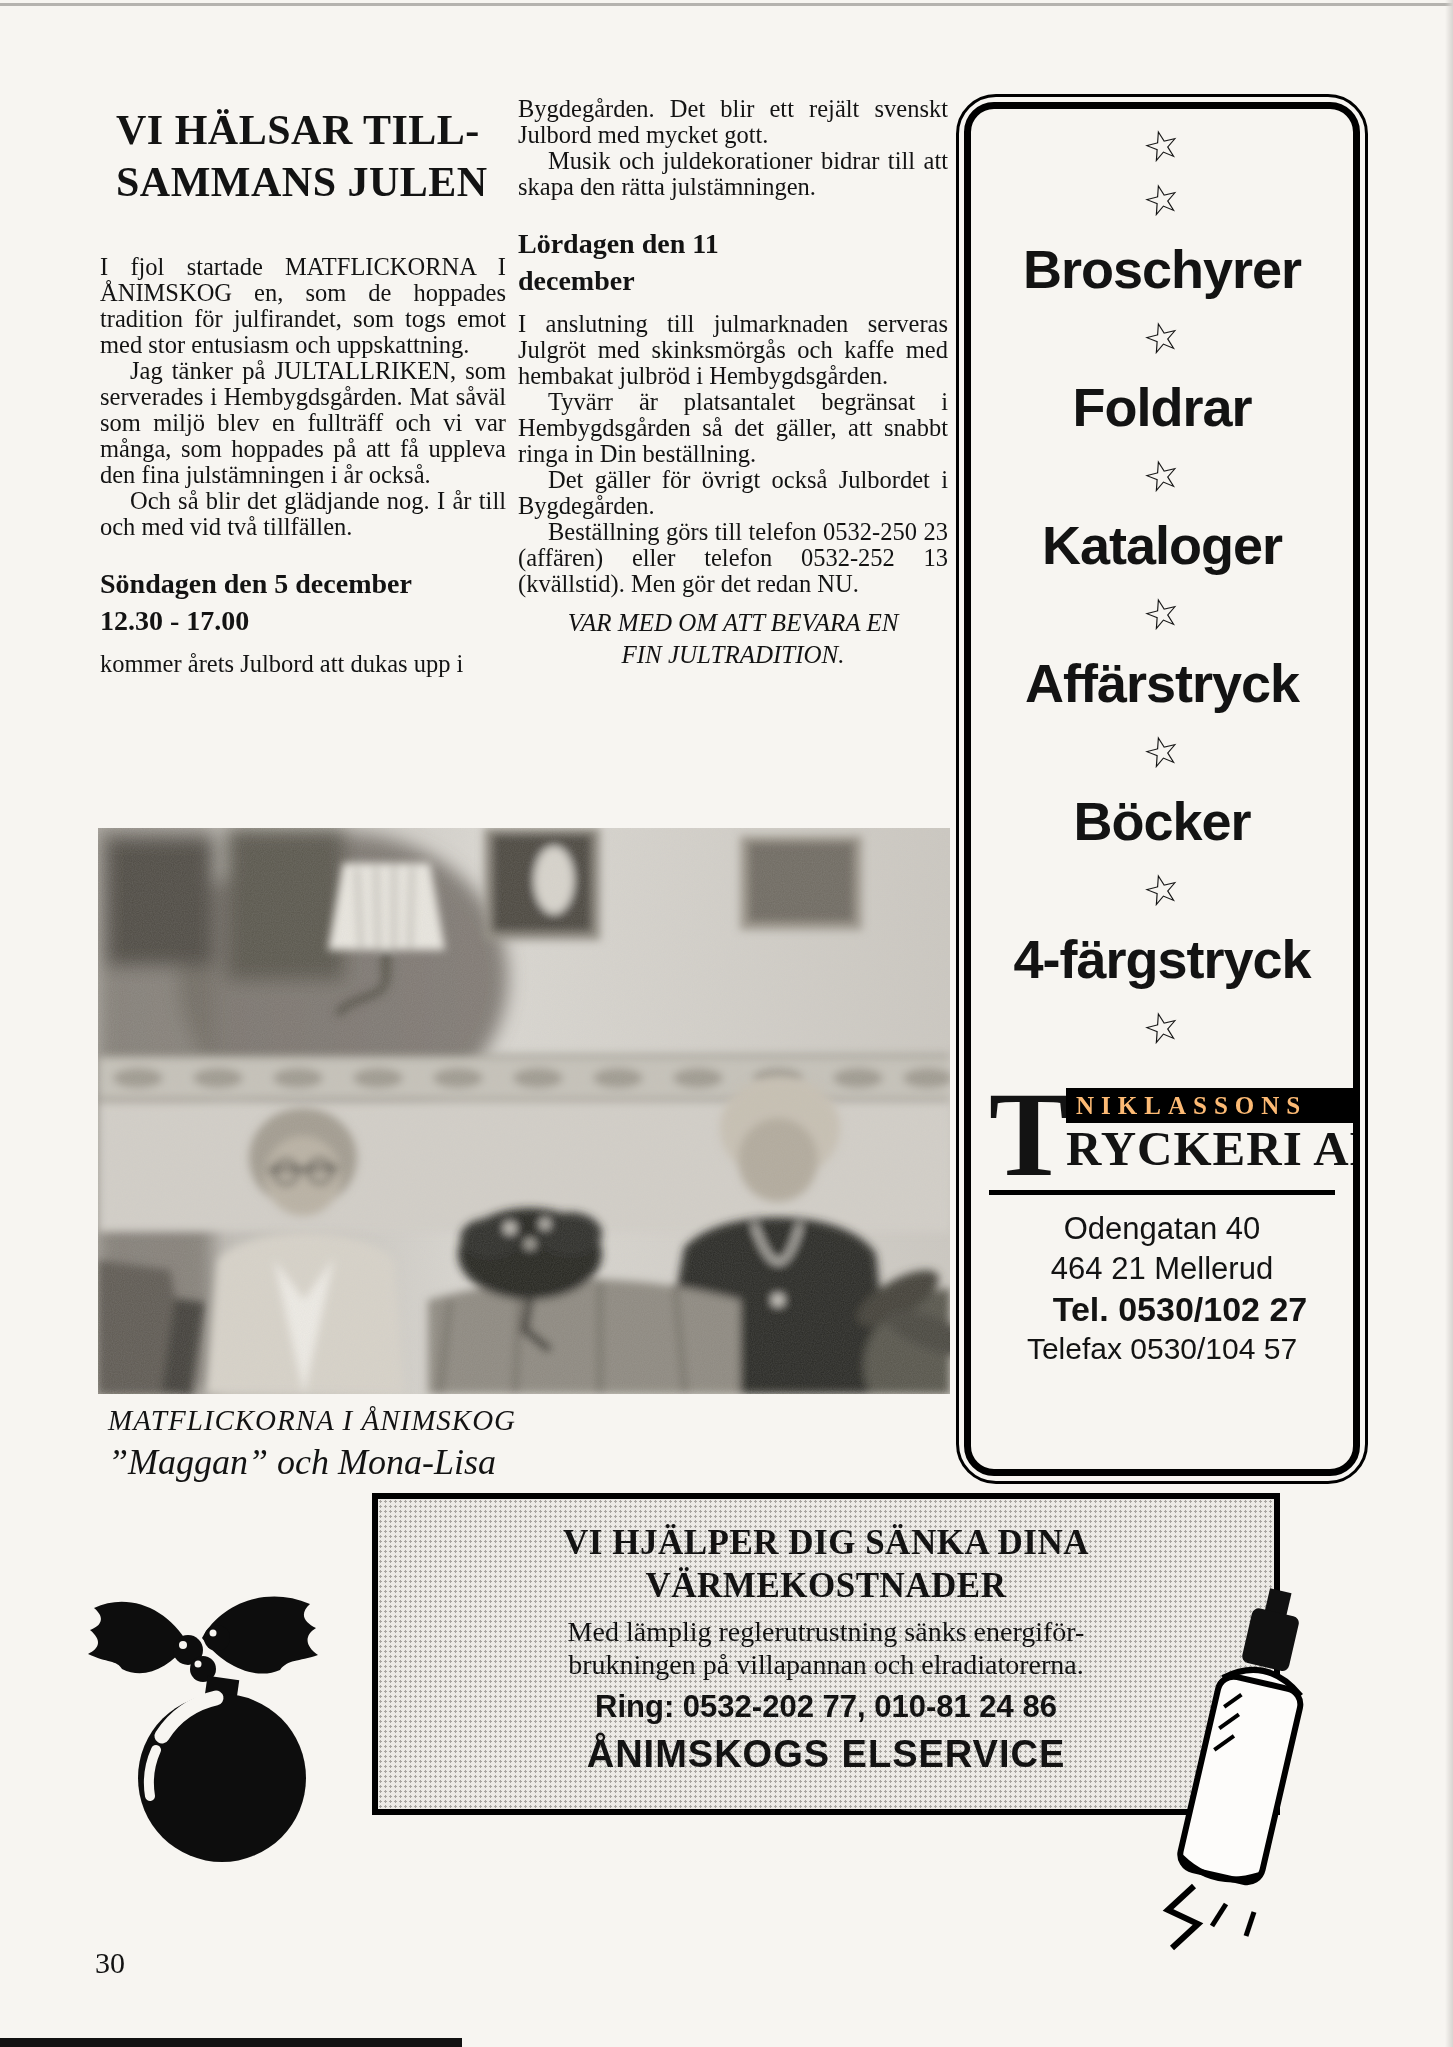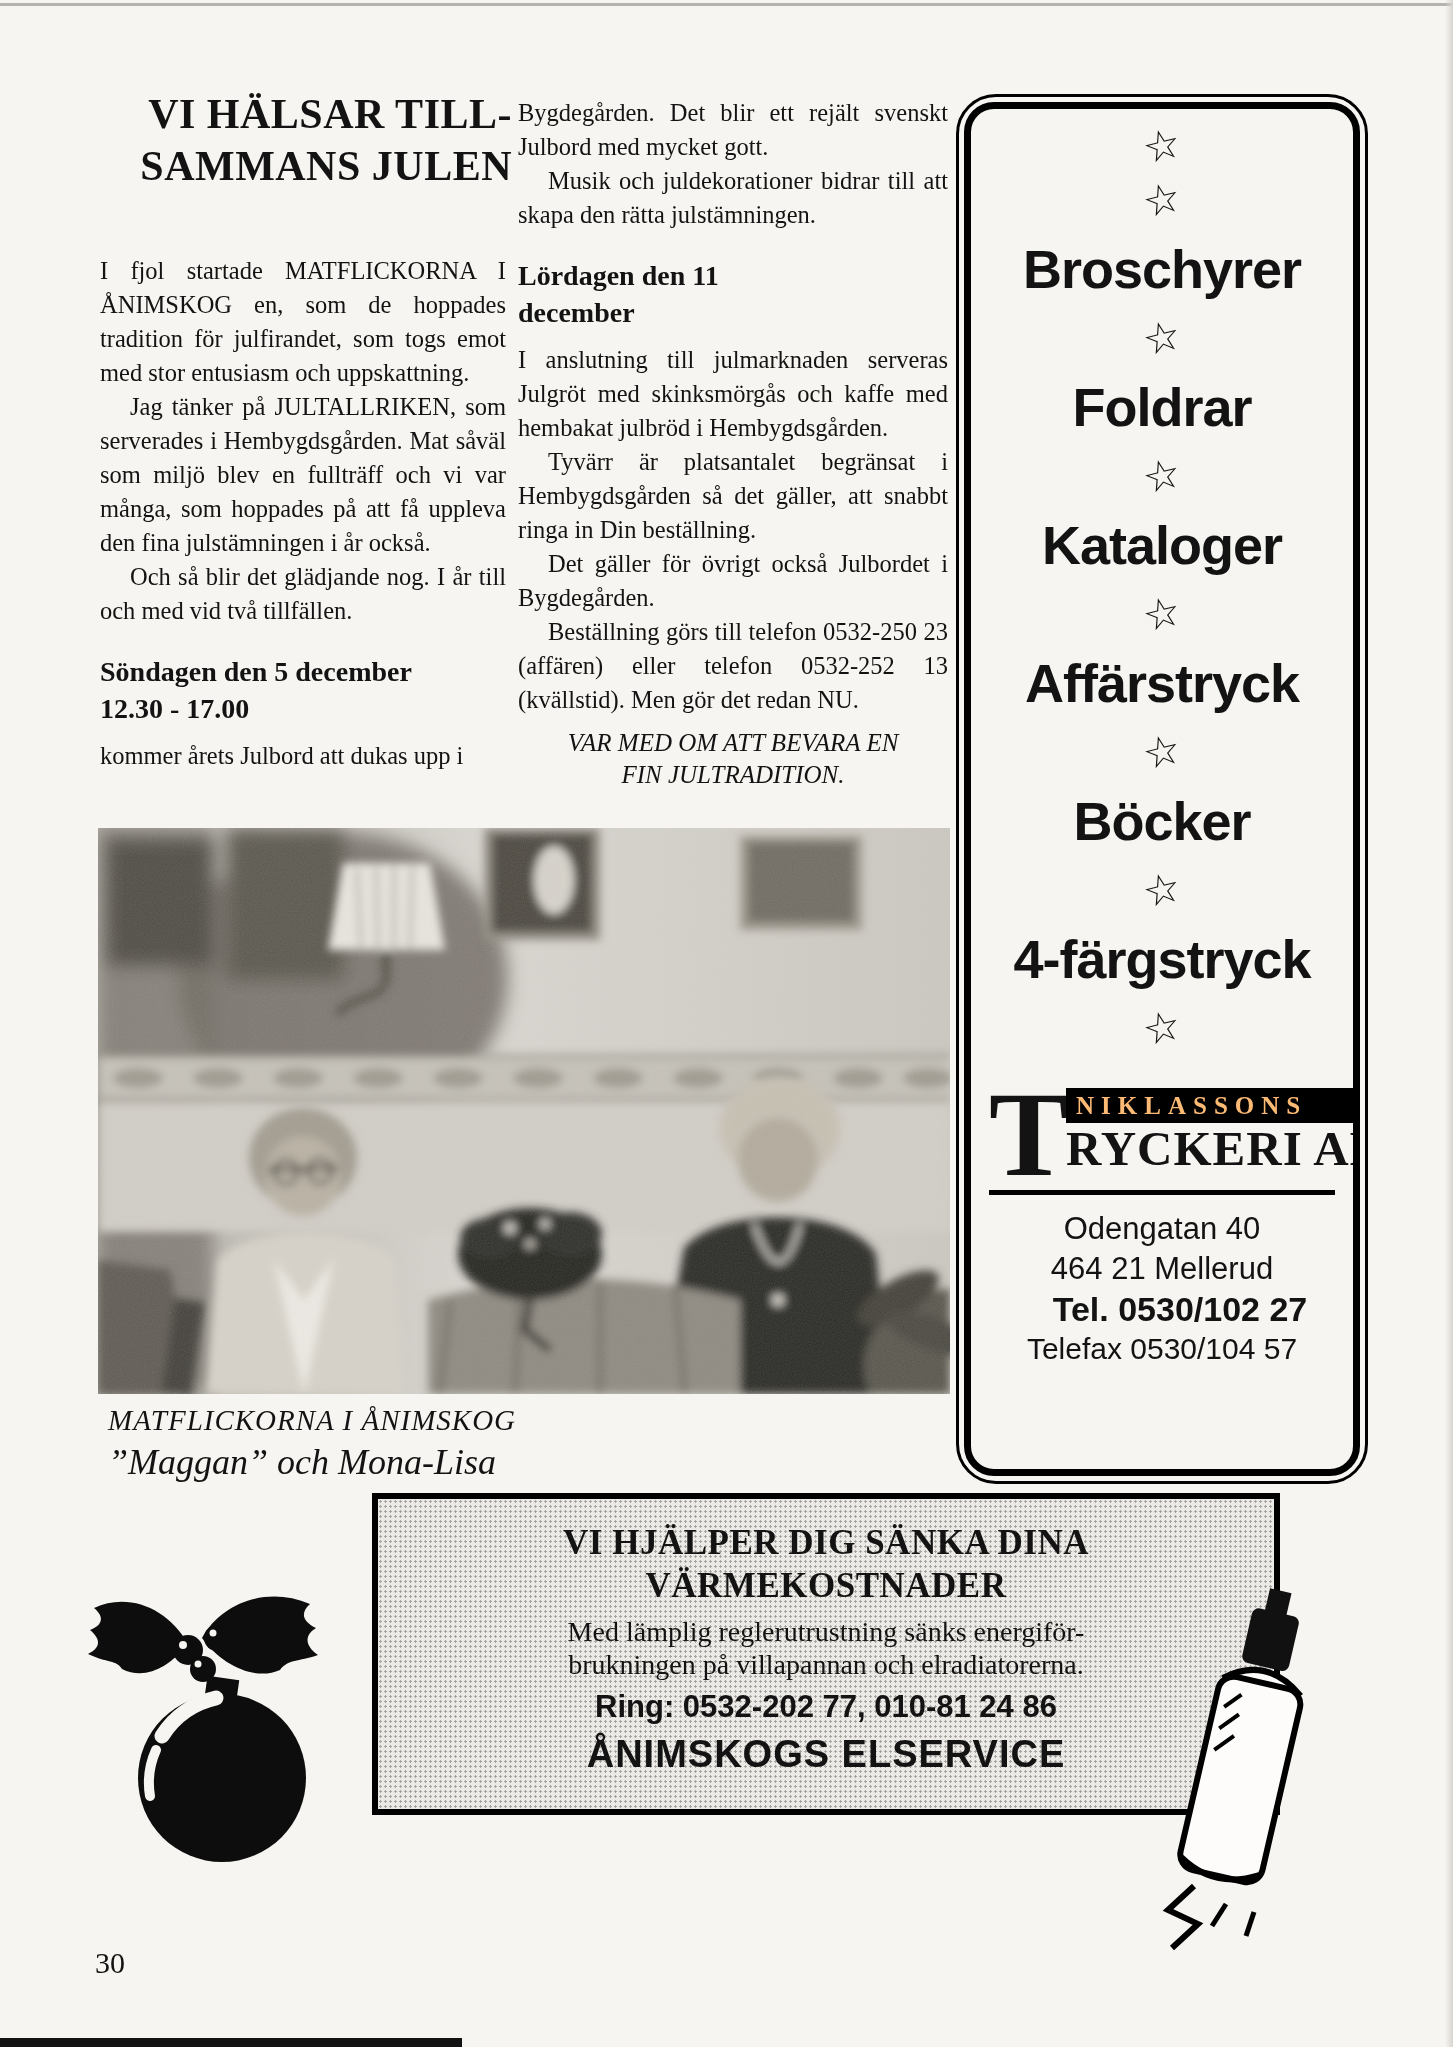--- a/index.html
+++ b/index.html
@@ -4,27 +4,27 @@
 <style>
   html,body{margin:0;padding:0;background:#777;}
   .page{position:relative;width:1453px;height:2047px;background:#f7f5f1;overflow:hidden;
         font-family:"Liberation Serif",serif;color:#131313;margin:0 auto;}
   .scan-top{position:absolute;top:3px;left:0;width:100%;height:3px;background:#b5b3af;}
   .scan-bottom{position:absolute;bottom:0;left:0;width:462px;height:9px;background:#121212;}
   .scan-right{position:absolute;top:0;right:0;width:8px;height:100%;
         background:linear-gradient(to left,#d8d5d1,rgba(216,213,209,0));}
 
   
-  .headline{position:absolute;left:100px;top:88px;width:412px;margin:0;
-            font-size:42px;font-weight:bold;line-height:52px;letter-spacing:.5px;text-align:right;}
+  .headline{position:absolute;left:100px;top:88px;width:412px;margin:16px;
+            font-size:42px;font-weight:bold;line-height:52px;letter-spacing:.5px;}
   .headline span{display:block;}
   .col{position:absolute;}
   .col1{left:100px;top:254px;width:406px;}
   .col2{left:518px;top:96px;width:430px;}
-  .col p{margin:0;text-align:justify;font-size:24.5px;line-height:34px;}
+  .col p{margin:0;text-align:justify;font-size:24.5px;line-height:26px;}
   .col p.ind{text-indent:30px;}
   .subhead{margin:25px 0 12px;font-size:28px;font-weight:bold;line-height:37px;}
   .subhead span{display:block;}
   .closing{margin-top:10px;font-style:italic;text-align:center;font-size:25px;line-height:32px;}
   .closing span{display:block;}
 
   
   .photo-wrap{position:absolute;left:98px;top:828px;width:852px;height:566px;background:#cfccc6;}
   .photo-wrap svg{display:block;width:100%;height:100%;}
   .caption{position:absolute;left:108px;top:1404px;width:436px;font-style:italic;}

